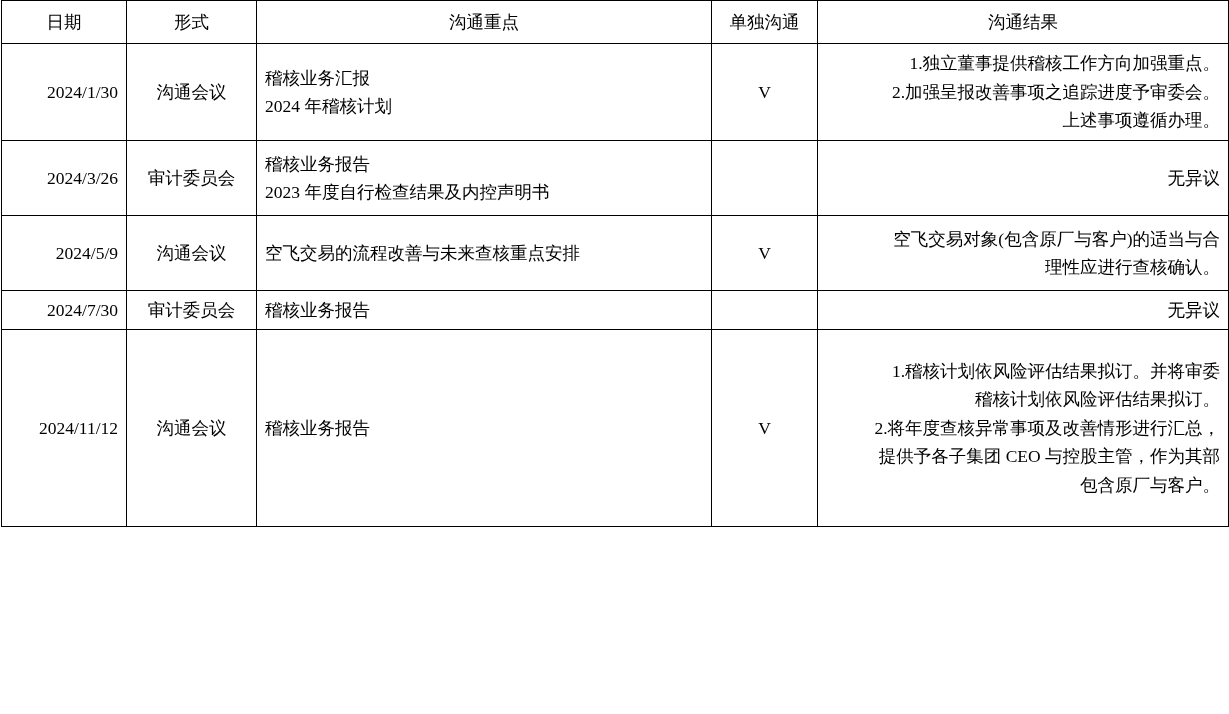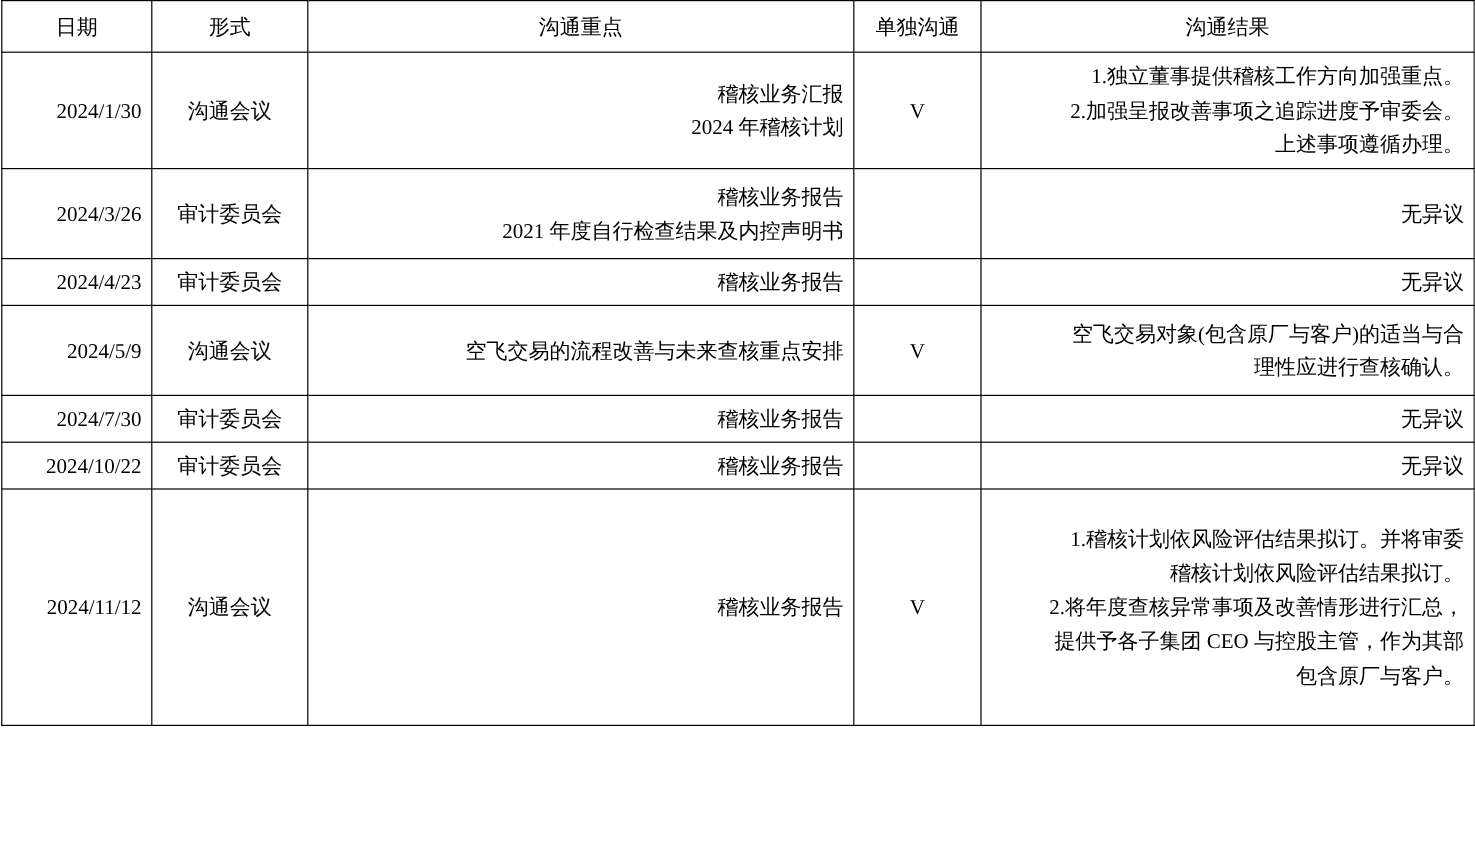--- a/index.html
+++ b/index.html
@@ -49,21 +49,21 @@
   td.date-cell {
     text-align: right;
     white-space: nowrap;
   }
   td.form-cell {
     text-align: center;
     padding-left: 9px;
     white-space: nowrap;
   }
   td.focus-cell {
-    text-align: right;
+    text-align: left;
     padding-left: 9px;
   }
   td.alone-cell {
     text-align: center;
     font-family: "Liberation Serif", serif;
   }
   td.result-cell {
     text-align: right;
     padding-left: 9px;
   }
@@ -116,39 +116,28 @@
           <span class="line">2.加强呈报改善事项之追踪进度予审委会。</span>
           <span class="line">上述事项遵循办理。</span>
         </td>
       </tr>
 
       <tr class="r2">
         <td class="date-cell">2024/3/26</td>
         <td class="form-cell">审计委员会</td>
         <td class="focus-cell">
           <span class="line">稽核业务报告</span>
-          <span class="line">2021 年度自行检查结果及内控声明书</span>
+          <span class="line">2023 年度自行检查结果及内控声明书</span>
         </td>
         <td class="alone-cell"></td>
         <td class="result-cell">
           <span class="line">无异议</span>
         </td>
       </tr>
 
-      <tr class="r3">
-        <td class="date-cell">2024/4/23</td>
-        <td class="form-cell">审计委员会</td>
-        <td class="focus-cell">
-          <span class="line">稽核业务报告</span>
-        </td>
-        <td class="alone-cell"></td>
-        <td class="result-cell">
-          <span class="line">无异议</span>
-        </td>
-      </tr>
 
       <tr class="r4">
         <td class="date-cell">2024/5/9</td>
         <td class="form-cell">沟通会议</td>
         <td class="focus-cell">
           <span class="line">空飞交易的流程改善与未来查核重点安排</span>
         </td>
         <td class="alone-cell">V</td>
         <td class="result-cell">
           <span class="line">空飞交易对象(包含原厂与客户)的适当与合</span>
@@ -161,31 +150,20 @@
         <td class="form-cell">审计委员会</td>
         <td class="focus-cell">
           <span class="line">稽核业务报告</span>
         </td>
         <td class="alone-cell"></td>
         <td class="result-cell">
           <span class="line">无异议</span>
         </td>
       </tr>
 
-      <tr class="r6">
-        <td class="date-cell">2024/10/22</td>
-        <td class="form-cell">审计委员会</td>
-        <td class="focus-cell">
-          <span class="line">稽核业务报告</span>
-        </td>
-        <td class="alone-cell"></td>
-        <td class="result-cell">
-          <span class="line">无异议</span>
-        </td>
-      </tr>
 
       <tr class="r7">
         <td class="date-cell">2024/11/12</td>
         <td class="form-cell">沟通会议</td>
         <td class="focus-cell">
           <span class="line">稽核业务报告</span>
         </td>
         <td class="alone-cell">V</td>
         <td class="result-cell">
           <span class="line">1.稽核计划依风险评估结果拟订。并将审委</span>

